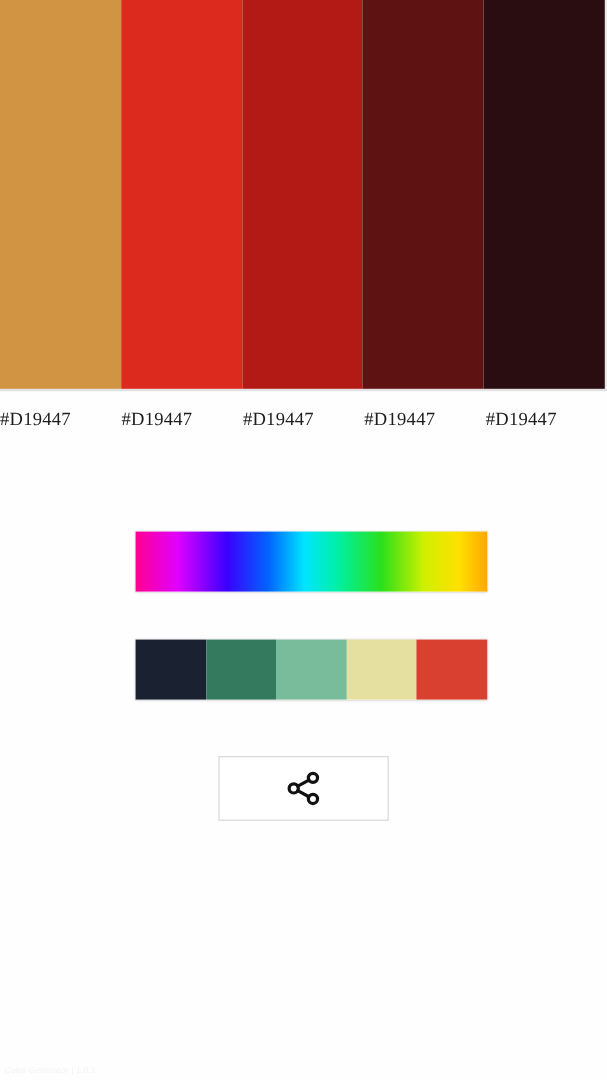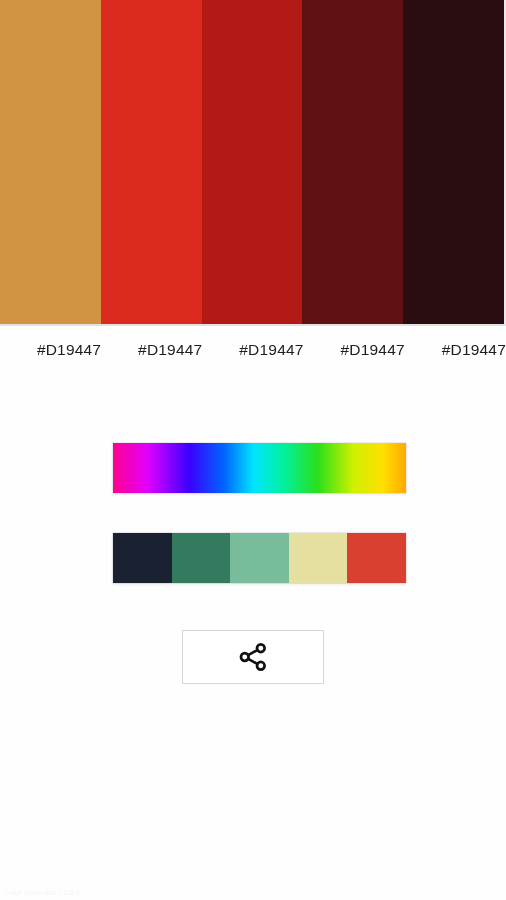--- a/index.html
+++ b/index.html
@@ -40,25 +40,25 @@
     position: absolute;
     left: 0;
     top: 326px;
     width: 506px;
     height: 48px;
     display: flex;
     align-items: center;
   }
   .hex-cell {
     flex: 1 1 0;
-    text-align: right;
+    text-align: left;
     font-size: 15.5px;
     letter-spacing: 0.2px;
     color: #1d1d1d;
-    font-family: Liberation Sans, sans-serif;
+    font-family: Liberation Serif, serif;
   }
 
   
   #spectrum-bar {
     position: absolute;
     left: 113px;
     top: 443px;
     width: 293px;
     height: 50px;
     box-shadow: 0 0 0 1px rgba(0,0,0,0.05), 0 1px 3px rgba(0,0,0,0.12);

